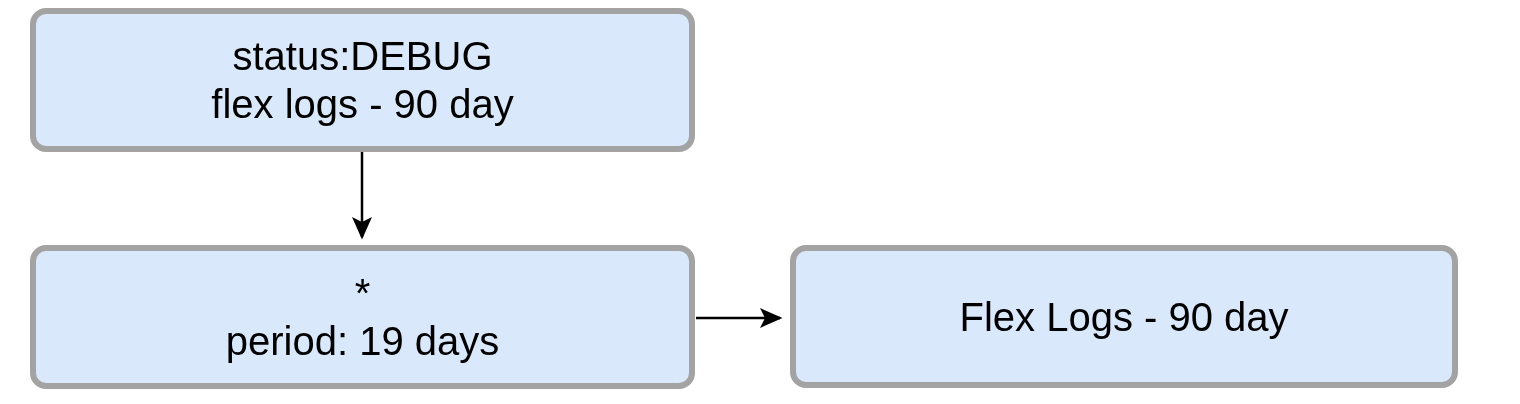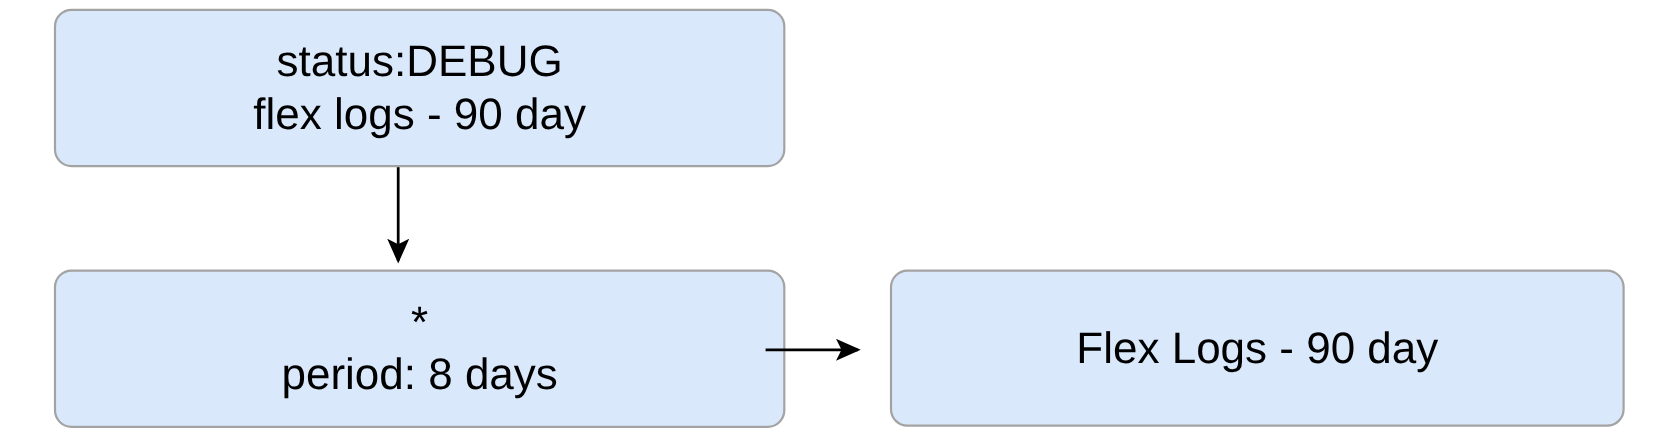--- a/index.html
+++ b/index.html
@@ -12,31 +12,30 @@
     position: relative;
     width: 1520px;
     height: 404px;
     background: #ffffff;
     overflow: hidden;
   }
   .node {
     position: absolute;
     box-sizing: border-box;
     background: #dae8fc;
-    border: 2px solid #a3a3a3;
+    border: 6px solid #a3a3a3;
     border-radius: 16px;
     display: flex;
     flex-direction: column;
     align-items: center;
     justify-content: center;
     text-align: center;
     color: #000000;
     font-size: 40px;
     line-height: 48px;
-    margin-left: 19px;
   }
   .node .line {
     white-space: nowrap;
   }
   #node-filter {
     left: 30px;
     top: 8px;
     width: 665px;
     height: 144px;
   }
@@ -70,21 +69,21 @@
 
 <div class="canvas">
 
   <div class="node" id="node-filter">
     <div class="line">status:DEBUG</div>
     <div class="line">flex logs - 90 day</div>
   </div>
 
   <div class="node" id="node-period">
     <div class="line">*</div>
-    <div class="line">period: 8 days</div>
+    <div class="line">period: 19 days</div>
   </div>
 
   <div class="node" id="node-index">
     <div class="line">Flex Logs - 90 day</div>
   </div>
 
   <svg class="edges" viewBox="0 0 1520 404" xmlns="http://www.w3.org/2000/svg">
     <defs>
       <marker id="arrowhead" markerWidth="10" markerHeight="10" refX="8" refY="4" orient="auto" markerUnits="strokeWidth">
         <path d="M0,0 L9,4 L0,8 L2,4 Z" fill="#000000"></path>

